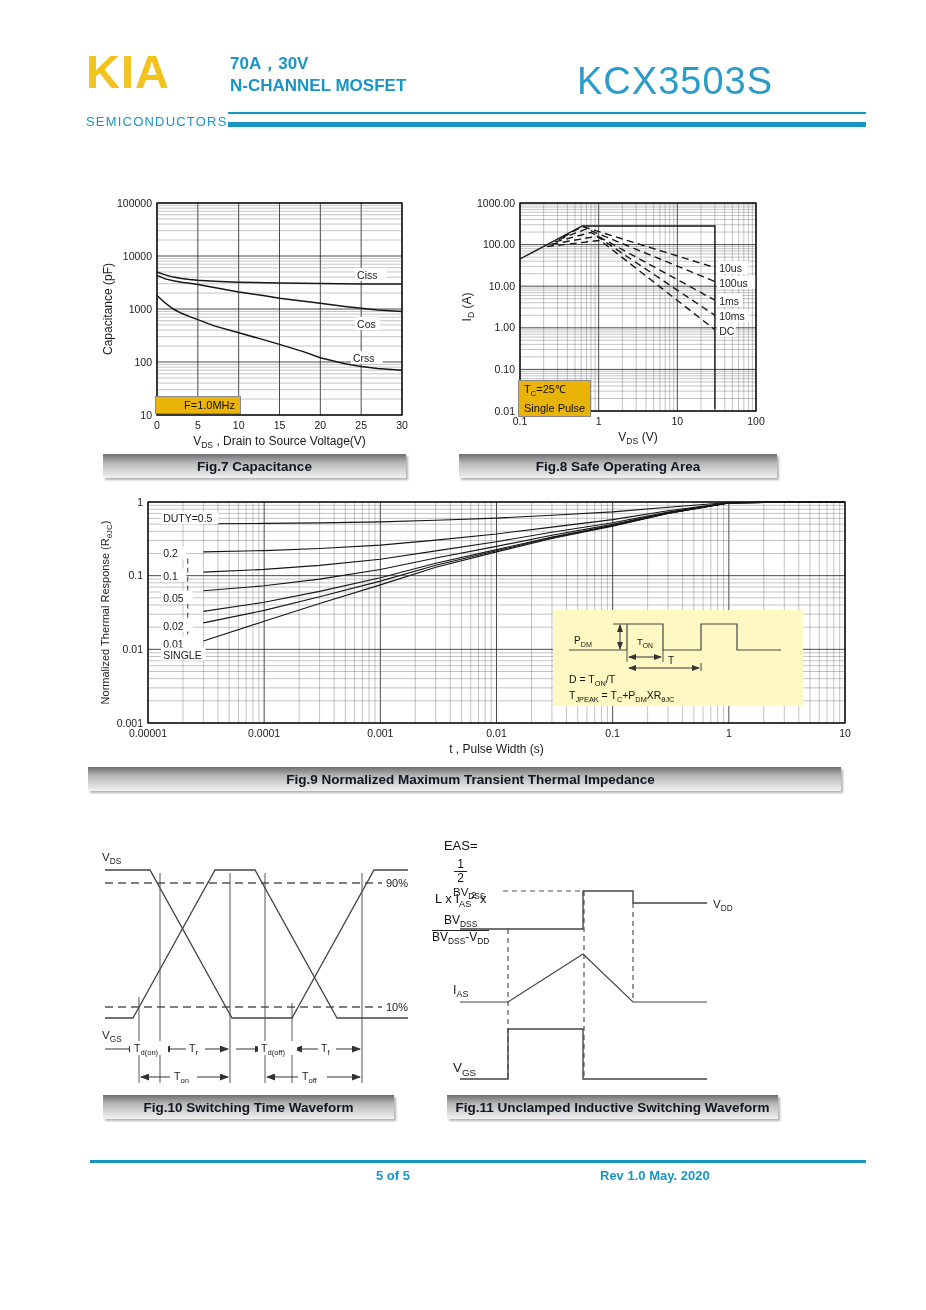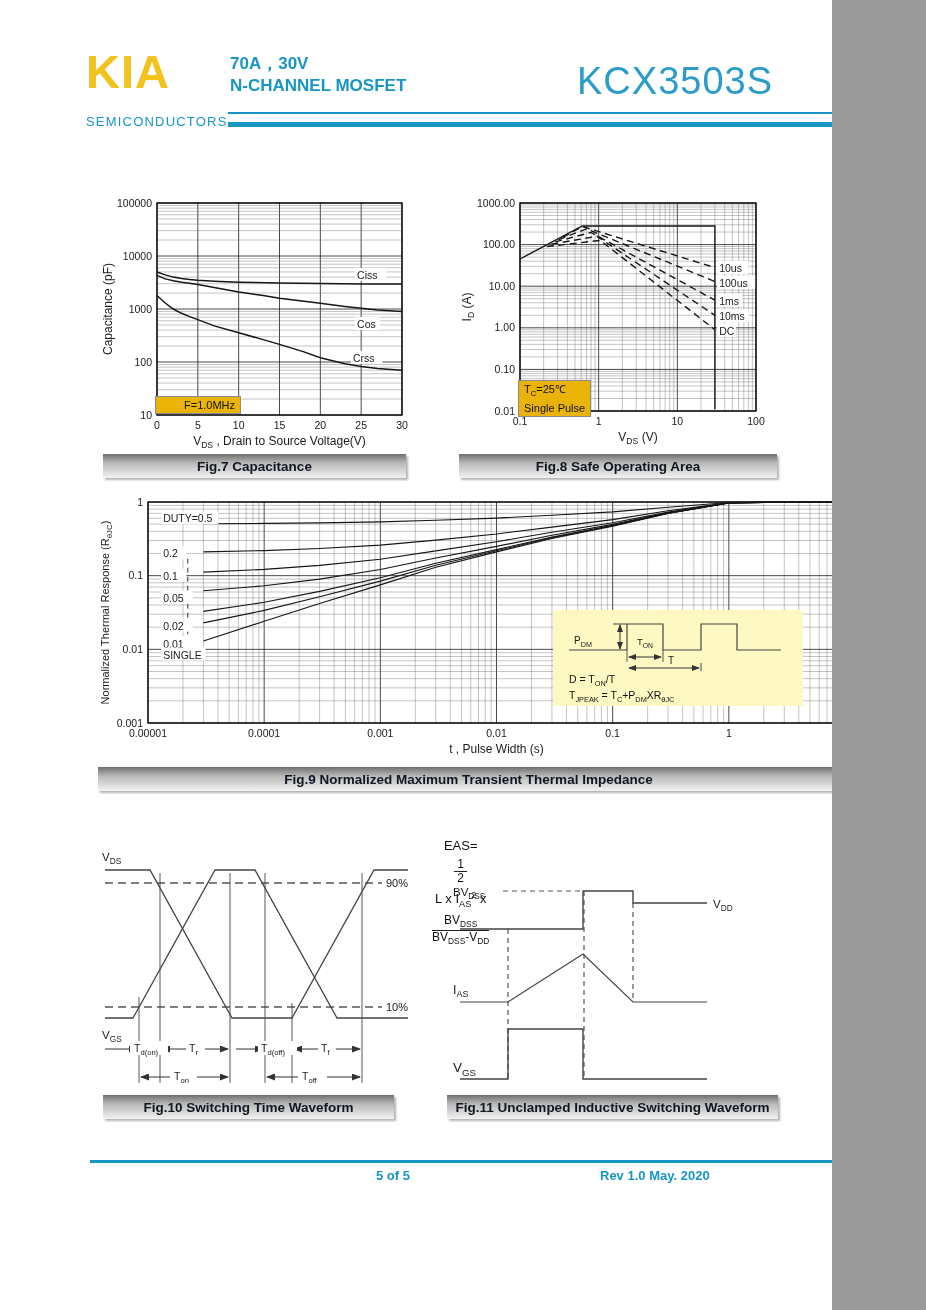--- a/index.html
+++ b/index.html
@@ -1,16 +1,16 @@
 <!DOCTYPE html>
 <html><head>
 <meta charset="utf-8">
 <style>
   html,body{margin:0;padding:0;background:#9a9a9a;}
-  .page{position:relative;width:832px;height:1310px;background:#ffffff;overflow:hidden;
+  .page{position:relative;width:926px;height:1310px;background:#ffffff;overflow:hidden;
         font-family:"Liberation Sans",sans-serif;color:#222;}
   .abs{position:absolute;}
   
   .logo{position:absolute;left:86px;top:48px;font-size:47px;font-weight:bold;color:#f2c21d;letter-spacing:1px;line-height:1;}
   .logo-sub{position:absolute;left:86px;top:114px;font-size:13px;color:#1795c5;letter-spacing:1.2px;}
   .spec{position:absolute;left:230px;top:53px;font-size:17px;font-weight:bold;color:#1795c5;line-height:22px;white-space:pre;}
   .part{position:absolute;left:577px;top:60px;font-size:38px;color:#2b9cca;letter-spacing:1px;}
   .rule{position:absolute;background:#1795c5;}
   
   .caption{position:absolute;height:24px;display:flex;align-items:center;justify-content:center;
@@ -373,21 +373,21 @@
         <line x1="110" y1="40" x2="110" y2="52" stroke="#444" stroke-width="0.9"></line>
         <line x1="76" y1="47" x2="108" y2="47" stroke="#333" stroke-width="1" marker-start="url(#ah9)" marker-end="url(#ah9)"></line>
         <text x="118" y="54" font-size="10" text-anchor="middle"><tspan dy="0.00" font-size="10">T</tspan></text>
         <line x1="76" y1="58" x2="146" y2="58" stroke="#333" stroke-width="1" marker-start="url(#ah9)" marker-end="url(#ah9)"></line>
         <line x1="148" y1="53" x2="148" y2="61" stroke="#444" stroke-width="1"></line>
       </svg>
       <div class="fline"><span>D = T</span><span class="sub">ON</span><span>/T</span></div>
       <div class="fline"><span>T</span><span class="sub">JPEAK</span><span> = T</span><span class="sub">C</span><span>+P</span><span class="sub">DM</span><span>XR</span><span class="sub">θJC</span></div>
     </div>
   </div>
-  <div class="caption" style="left:98px;top:767px;width:741px;">Fig.9 Normalized Maximum Transient Thermal Impedance</div>
+  <div class="caption" style="left:88px;top:767px;width:741px;padding-left:12px;">Fig.9 Normalized Maximum Transient Thermal Impedance</div>
 
   <div class="abs" style="left:90px;top:845px;">
     <svg width="332" height="248" viewBox="0 0 332 248">
       <defs>
         <marker id="ah10" markerWidth="9" markerHeight="7" refX="8" refY="3.5" orient="auto-start-reverse">
           <path d="M0,0 L9,3.5 L0,7 z" fill="#333"></path>
         </marker>
       </defs>
       <line x1="15" y1="38" x2="292" y2="38" stroke="#555" stroke-width="1.6" stroke-dasharray="8,5"></line>
       <line x1="15" y1="162" x2="292" y2="162" stroke="#555" stroke-width="1.3" stroke-dasharray="8,5"></line>

